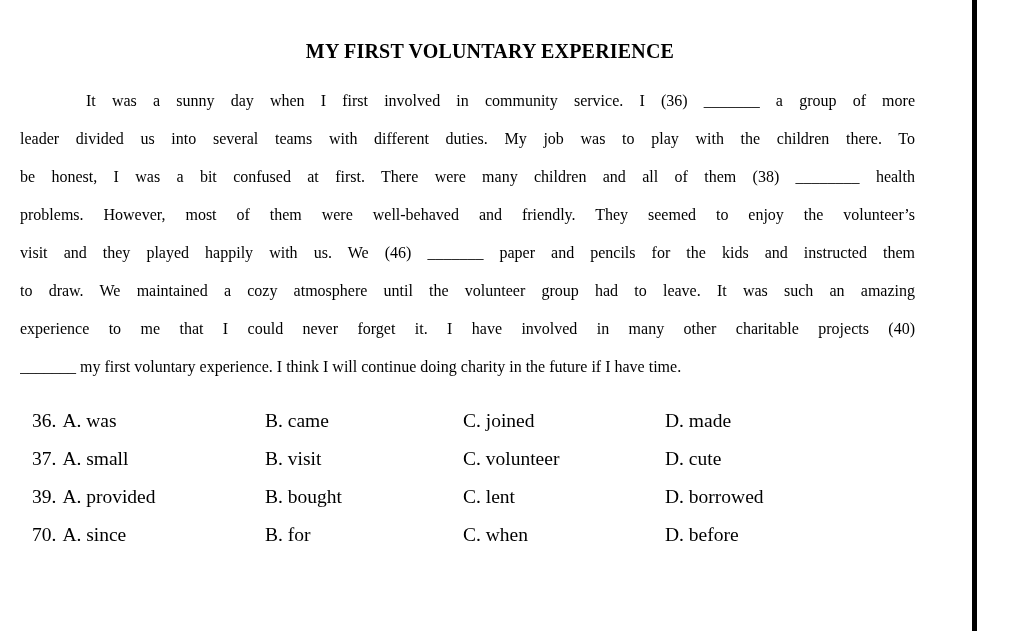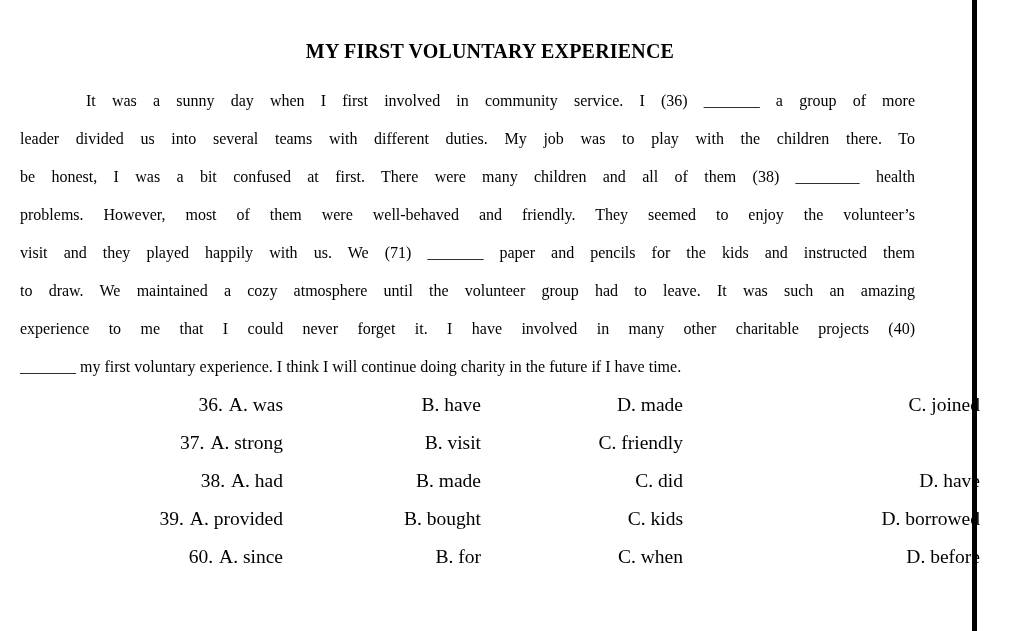--- a/index.html
+++ b/index.html
@@ -45,24 +45,23 @@
     overflow: hidden;
   }
   .pline.first {
     text-indent: 66px;
   }
   .pline.last {
     text-align: right;
     text-align-last: left;
   }
   .questions {
-    margin-top: 0;
-    padding-left: 50px;
+    margin-top: 16px;
+    padding-left: 32px;
     font-size: 19.5px;
-    text-align: right;
   }
   .qrow {
     display: grid;
     grid-template-columns: 233px 198px 202px auto;
     line-height: 38px;
     white-space: nowrap;
   }
   .qcell .qnum {
     margin-right: 6px;
   }
@@ -72,57 +71,52 @@
 
 <div class="page">
 
   <div class="title">MY FIRST VOLUNTARY EXPERIENCE</div>
 
   <div class="passage">
     <div class="pline first">It was a sunny day when I first involved in community service. I (36) _______ a group of more</div>
     <div class="pline">leader divided us into several teams with different duties. My job was to play with the children there. To</div>
     <div class="pline">be honest, I was a bit confused at first. There were many children and all of them (38) ________ health</div>
     <div class="pline">problems. However, most of them were well-behaved and friendly. They seemed to enjoy the volunteer’s</div>
-    <div class="pline">visit and they played happily with us. We (71) _______ paper and pencils for the kids and instructed them</div>
+    <div class="pline">visit and they played happily with us. We (46) _______ paper and pencils for the kids and instructed them</div>
     <div class="pline">to draw. We maintained a cozy atmosphere until the volunteer group had to leave. It was such an amazing</div>
     <div class="pline">experience to me that I could never forget it. I have involved in many other charitable projects (40)</div>
     <div class="pline last">_______ my first voluntary experience. I think I will continue doing charity in the future if I have time.</div>
   </div>
 
   <div class="questions">
 
     <div class="qrow">
       <div class="qcell"><span class="qnum">36.</span><span>A. was</span></div>
-      <div class="qcell"><span>B. have</span></div>
+      <div class="qcell"><span>B. came</span></div>
+      <div class="qcell"><span>C. joined</span></div>
       <div class="qcell"><span>D. made</span></div>
-      <div class="qcell"><span>C. joined</span></div>
     </div>
 
     <div class="qrow">
-      <div class="qcell"><span class="qnum">37.</span><span>A. strong</span></div>
+      <div class="qcell"><span class="qnum">37.</span><span>A. small</span></div>
       <div class="qcell"><span>B. visit</span></div>
-      <div class="qcell"><span>C. friendly</span></div>
+      <div class="qcell"><span>C. volunteer</span></div>
+      <div class="qcell"><span>D. cute</span></div>
     </div>
 
-    <div class="qrow">
-      <div class="qcell"><span class="qnum">38.</span><span>A. had</span></div>
-      <div class="qcell"><span>B. made</span></div>
-      <div class="qcell"><span>C. did</span></div>
-      <div class="qcell"><span>D. have</span></div>
-    </div>
 
     <div class="qrow">
       <div class="qcell"><span class="qnum">39.</span><span>A. provided</span></div>
       <div class="qcell"><span>B. bought</span></div>
-      <div class="qcell"><span>C. kids</span></div>
+      <div class="qcell"><span>C. lent</span></div>
       <div class="qcell"><span>D. borrowed</span></div>
     </div>
 
     <div class="qrow">
-      <div class="qcell"><span class="qnum">60.</span><span>A. since</span></div>
+      <div class="qcell"><span class="qnum">70.</span><span>A. since</span></div>
       <div class="qcell"><span>B. for</span></div>
       <div class="qcell"><span>C. when</span></div>
       <div class="qcell"><span>D. before</span></div>
     </div>
 
   </div>
 
   <div class="edge-bar"></div>
 
 </div>

